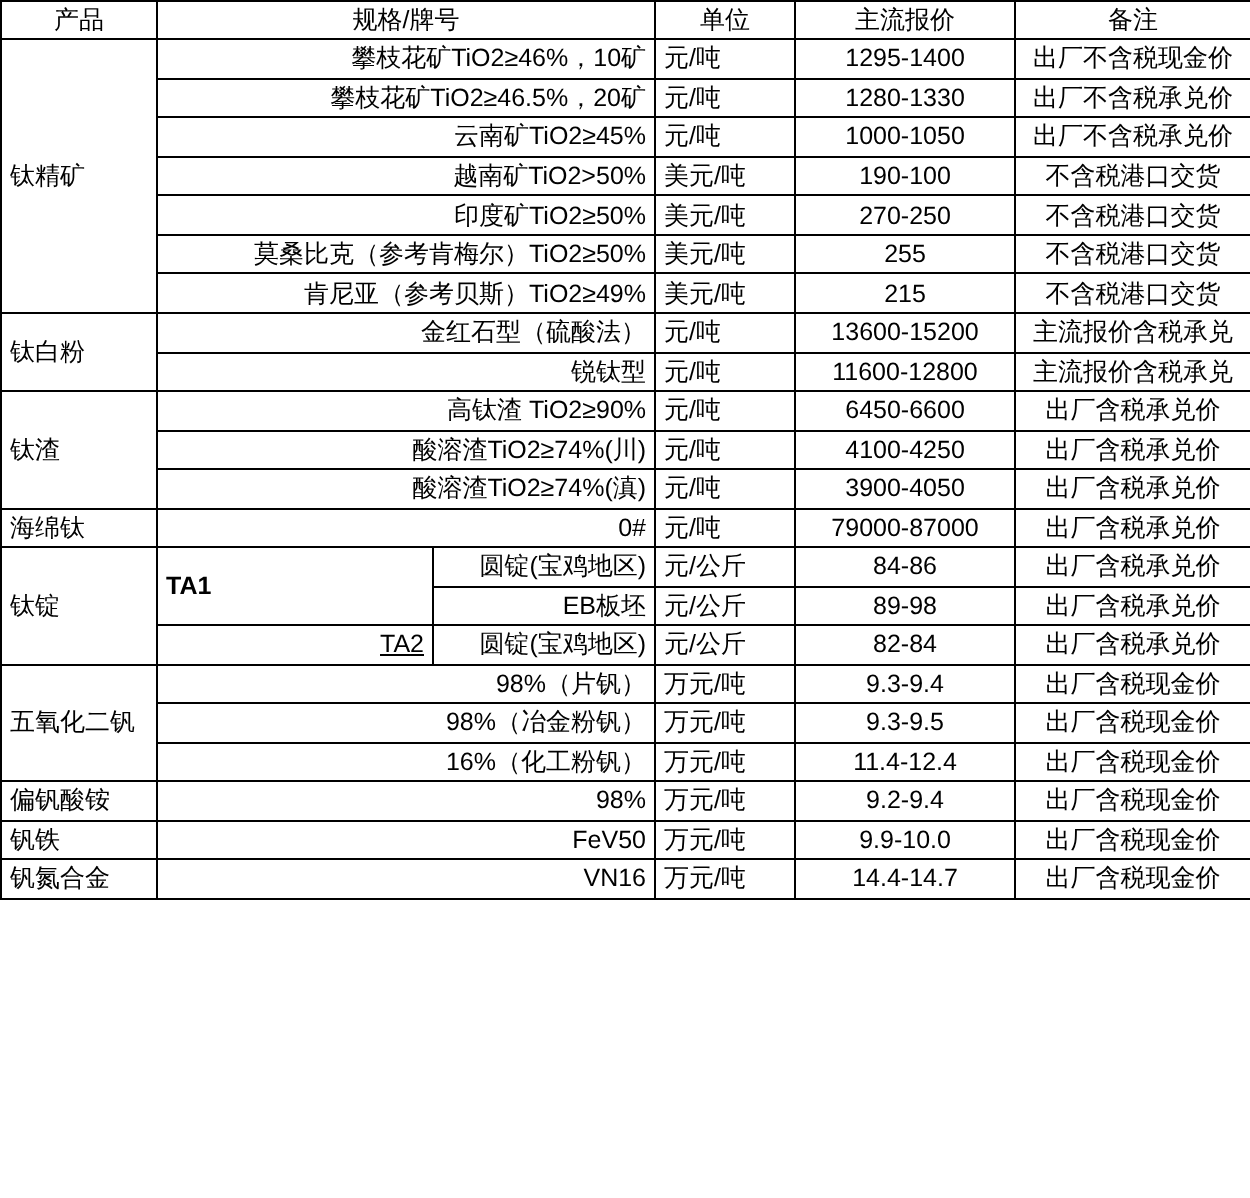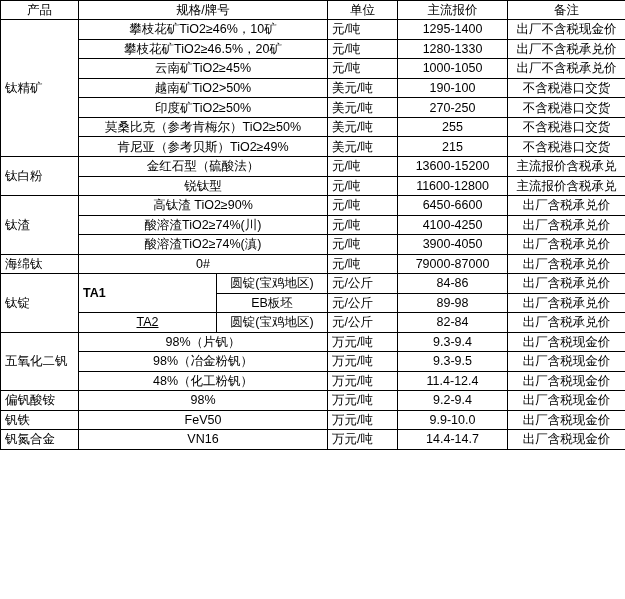--- a/index.html
+++ b/index.html
@@ -33,21 +33,21 @@
     text-align: center;
     font-weight: bold;
     font-size: 13px;
   }
   .cat {
     text-align: left;
     font-weight: bold;
     font-size: 13px;
   }
   .spec {
-    text-align: center;
+    text-align: right;
     padding-left: 6px;
   }
   .unit {
     text-align: left;
   }
   .price {
     text-align: center;
     padding-left: 5px;
   }
   .remark {
@@ -172,41 +172,41 @@
         <td class="price">84-86</td>
         <td class="remark">出厂含税承兑价</td>
       </tr>
       <tr>
         <td class="spec">EB板坯</td>
         <td class="unit">元/公斤</td>
         <td class="price">89-98</td>
         <td class="remark">出厂含税承兑价</td>
       </tr>
       <tr>
-        <td class="spec" rowspan="1" style="text-align: center; text-decoration: underline;">TA2</td>
+        <td class="spec" rowspan="1" style="text-align: right; text-decoration: underline;">TA2</td>
         <td class="spec">圆锭(宝鸡地区)</td>
         <td class="unit">元/公斤</td>
         <td class="price">82-84</td>
         <td class="remark">出厂含税承兑价</td>
       </tr>
       <tr>
         <td class="cat" rowspan="3">五氧化二钒</td>
         <td class="spec" colspan="2">98%（片钒）</td>
         <td class="unit">万元/吨</td>
         <td class="price">9.3-9.4</td>
         <td class="remark">出厂含税现金价</td>
       </tr>
       <tr>
         <td class="spec" colspan="2">98%（冶金粉钒）</td>
         <td class="unit">万元/吨</td>
         <td class="price">9.3-9.5</td>
         <td class="remark">出厂含税现金价</td>
       </tr>
       <tr>
-        <td class="spec" colspan="2">48%（化工粉钒）</td>
+        <td class="spec" colspan="2">16%（化工粉钒）</td>
         <td class="unit">万元/吨</td>
         <td class="price">11.4-12.4</td>
         <td class="remark">出厂含税现金价</td>
       </tr>
       <tr>
         <td class="cat" rowspan="1">偏钒酸铵</td>
         <td class="spec" colspan="2">98%</td>
         <td class="unit">万元/吨</td>
         <td class="price">9.2-9.4</td>
         <td class="remark">出厂含税现金价</td>

